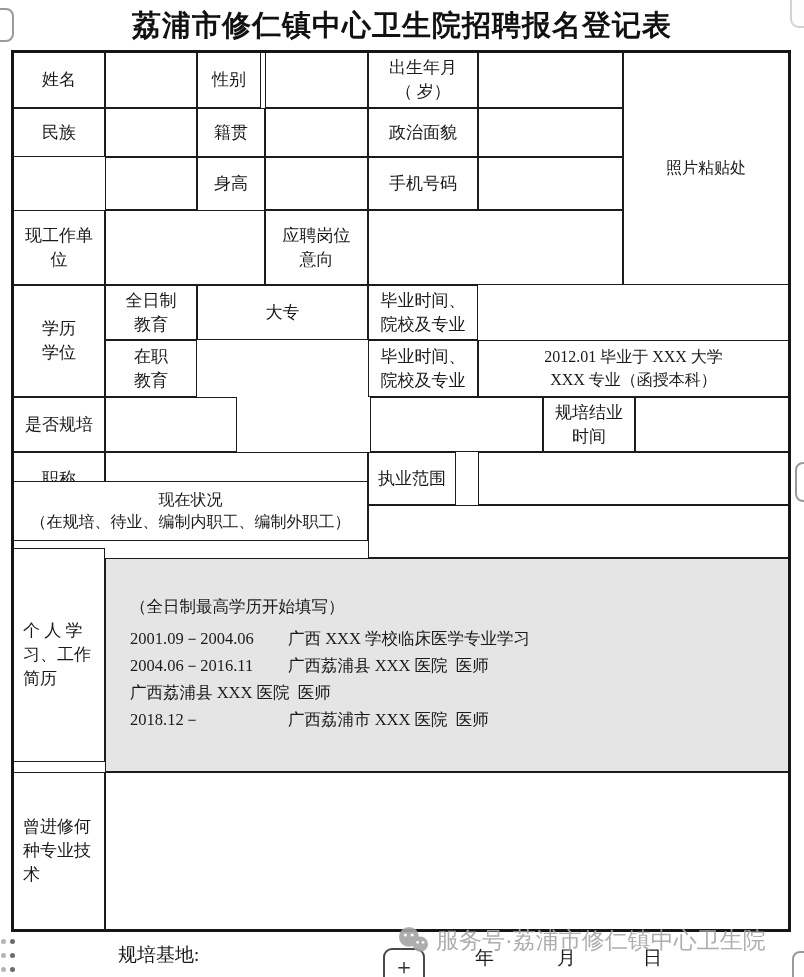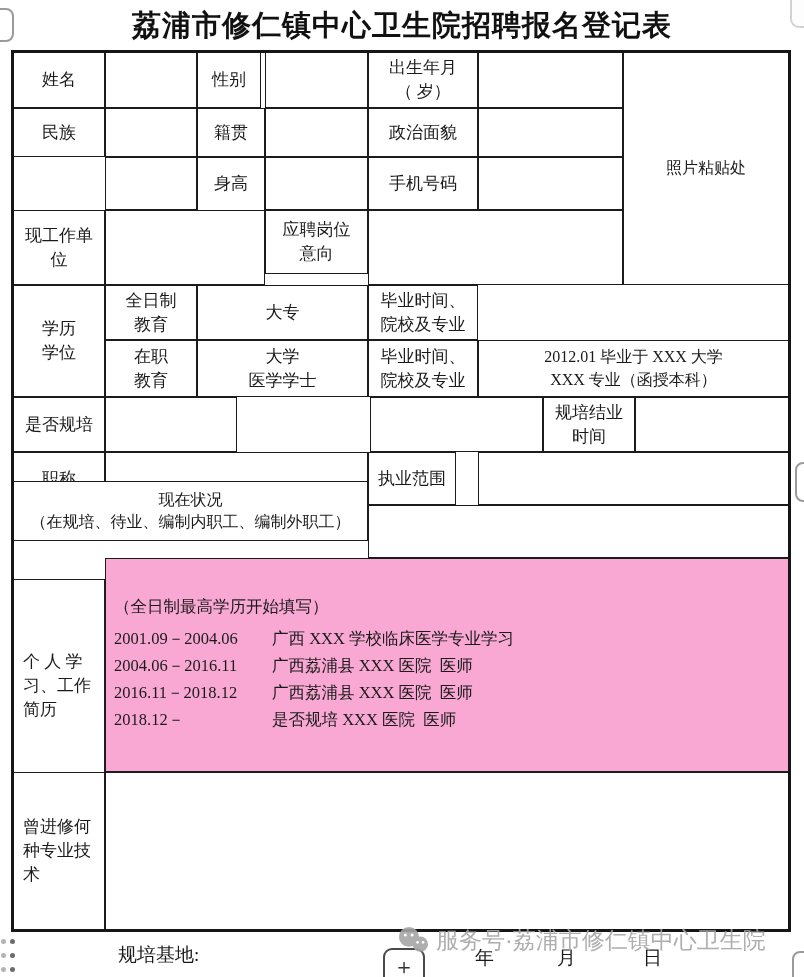--- a/index.html
+++ b/index.html
@@ -19,21 +19,21 @@
   .cell{
     position:absolute;box-sizing:border-box;border:1px solid #1c1c1c;
     display:flex;align-items:center;justify-content:center;
     text-align:center;white-space:pre-line;
     font-size:17px;line-height:1.4;background:#fff;
   }
   .cell.left{justify-content:flex-start;text-align:left;padding-left:9px;}
   .cell.small{font-size:16px;}
   .resume-content{
     position:absolute;box-sizing:border-box;border:1px solid #1c1c1c;
-    padding:34px 10px 0 8px;font-size:16.5px;background:#f9a8d4;
+    padding:34px 10px 0 24px;font-size:16.5px;background:#e5e5e5;
   }
   .res-hint{margin-bottom:5px;line-height:27px;}
   .res-line{display:flex;line-height:27px;white-space:pre;}
   .res-date{width:158px;flex:0 0 158px;}
   .footer-text{position:absolute;font-size:19px;color:#1a1a1a;}
   .plus-button{
     position:absolute;left:383px;top:948px;width:42px;height:38px;
     box-sizing:border-box;border:2px solid #4a4a4a;border-radius:9px;
     display:flex;align-items:center;justify-content:center;
     font-size:22px;color:#333;background:#fff;z-index:4;
@@ -80,35 +80,33 @@
 
   <div class="cell" style="left:92px;top:105px;width:92px;height:53px"></div>
   <div class="cell" style="left:184px;top:105px;width:68px;height:54px">身高</div>
   <div class="cell" style="left:252px;top:105px;width:103px;height:53px"></div>
   <div class="cell" style="left:355px;top:105px;width:110px;height:53px">手机号码</div>
   <div class="cell" style="left:465px;top:105px;width:145px;height:53px"></div>
 
   <div class="cell" style="left:0;top:158px;width:92px;height:75px">现工作单
 位</div>
   <div class="cell" style="left:92px;top:158px;width:160px;height:75px"></div>
-  <div class="cell" style="left:252px;top:158px;width:103px;height:64px">应聘岗位
+  <div class="cell" style="left:252px;top:158px;width:103px;height:75px">应聘岗位
 意向</div>
   <div class="cell" style="left:355px;top:158px;width:255px;height:75px"></div>
 
   <div class="cell" style="left:0;top:233px;width:92px;height:112px">学历
 学位</div>
   <div class="cell" style="left:92px;top:233px;width:92px;height:55px">全日制
 教育</div>
   <div class="cell" style="left:184px;top:233px;width:171px;height:55px">大专</div>
   <div class="cell" style="left:355px;top:233px;width:110px;height:55px">毕业时间、
 院校及专业</div>
   <div class="cell" style="left:92px;top:288px;width:92px;height:57px">在职
 教育</div>
-  <div class="cell" style="left:184px;top:288px;width:171px;height:57px">大学
-医学学士</div>
   <div class="cell" style="left:355px;top:288px;width:110px;height:57px">毕业时间、
 院校及专业</div>
   <div class="cell small" style="left:465px;top:288px;width:311px;height:57px">2012.01 毕业于 XXX 大学
 XXX 专业（函授本科）</div>
 
   <div class="cell" style="left:0;top:345px;width:92px;height:55px">是否规培</div>
   <div class="cell" style="left:92px;top:345px;width:132px;height:55px"></div>
   <div class="cell" style="left:357px;top:345px;width:173px;height:55px"></div>
   <div class="cell" style="left:530px;top:345px;width:92px;height:55px">规培结业
 时间</div>
@@ -116,40 +114,39 @@
 
   <div class="cell" style="left:0;top:400px;width:92px;height:53px">职称</div>
   <div class="cell" style="left:92px;top:400px;width:263px;height:53px"></div>
   <div class="cell" style="left:355px;top:400px;width:88px;height:53px">执业范围</div>
   <div class="cell" style="left:465px;top:400px;width:311px;height:53px"></div>
 
   <div class="cell small" style="left:0;top:429px;width:355px;height:60px">现在状况
 （在规培、待业、编制内职工、编制外职工）</div>
   <div class="cell" style="left:355px;top:453px;width:421px;height:53px"></div>
 
-  <div class="cell left" style="left:0;top:527px;width:92px;height:214px">个 人 学
+  <div class="cell left" style="left:0;top:496px;width:92px;height:214px">个 人 学
 习、工作
 简历</div>
   <div class="resume-content" style="left:92px;top:506px;width:684px;height:214px">
     <div class="res-hint">（全日制最高学历开始填写）</div>
     <div class="res-line">
       <span class="res-date">2001.09－2004.06</span>
       <span>广西 XXX 学校临床医学专业学习</span>
     </div>
     <div class="res-line">
       <span class="res-date">2004.06－2016.11</span>
       <span>广西荔浦县 XXX 医院  医师</span>
     </div>
     <div class="res-line">
-      <span class="res-date">2016.11－2018.12</span>
       <span>广西荔浦县 XXX 医院  医师</span>
     </div>
     <div class="res-line">
       <span class="res-date">2018.12－</span>
-      <span>是否规培 XXX 医院  医师</span>
+      <span>广西荔浦市 XXX 医院  医师</span>
     </div>
   </div>
 
   <div class="cell left" style="left:0;top:720px;width:92px;height:158px">曾进修何
 种专业技
 术</div>
   <div class="cell" style="left:92px;top:720px;width:684px;height:158px"></div>
 </div>
 
 <div class="footer-text" style="left:118px;top:942px">规培基地:</div>

